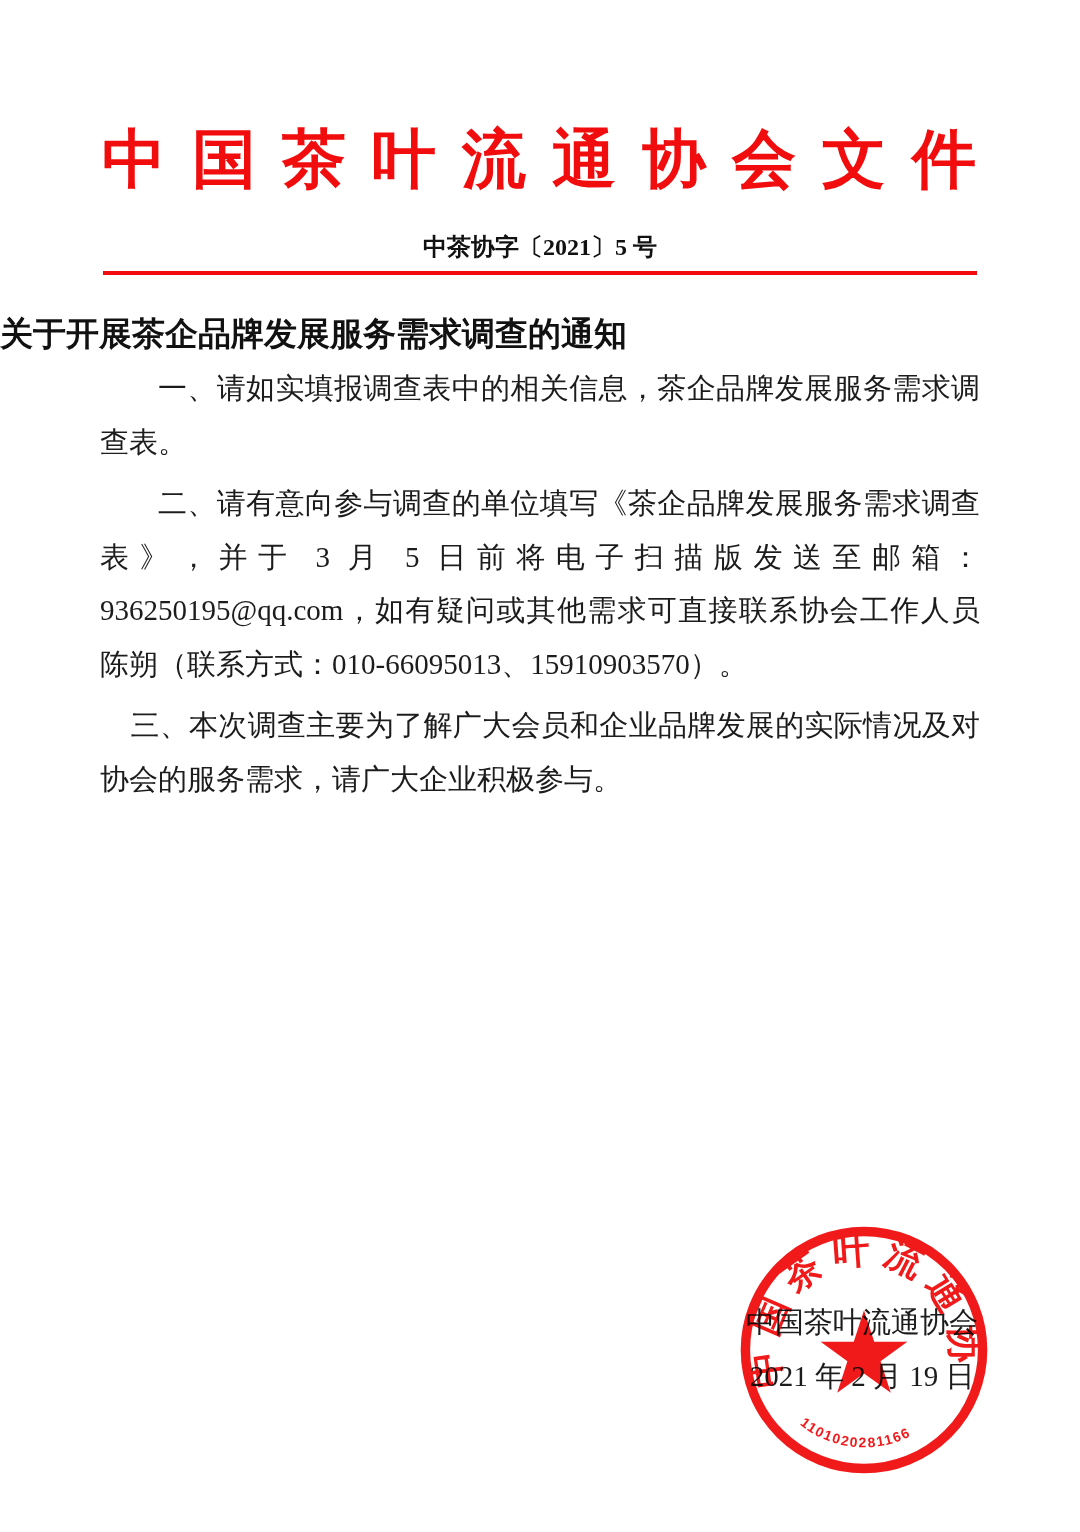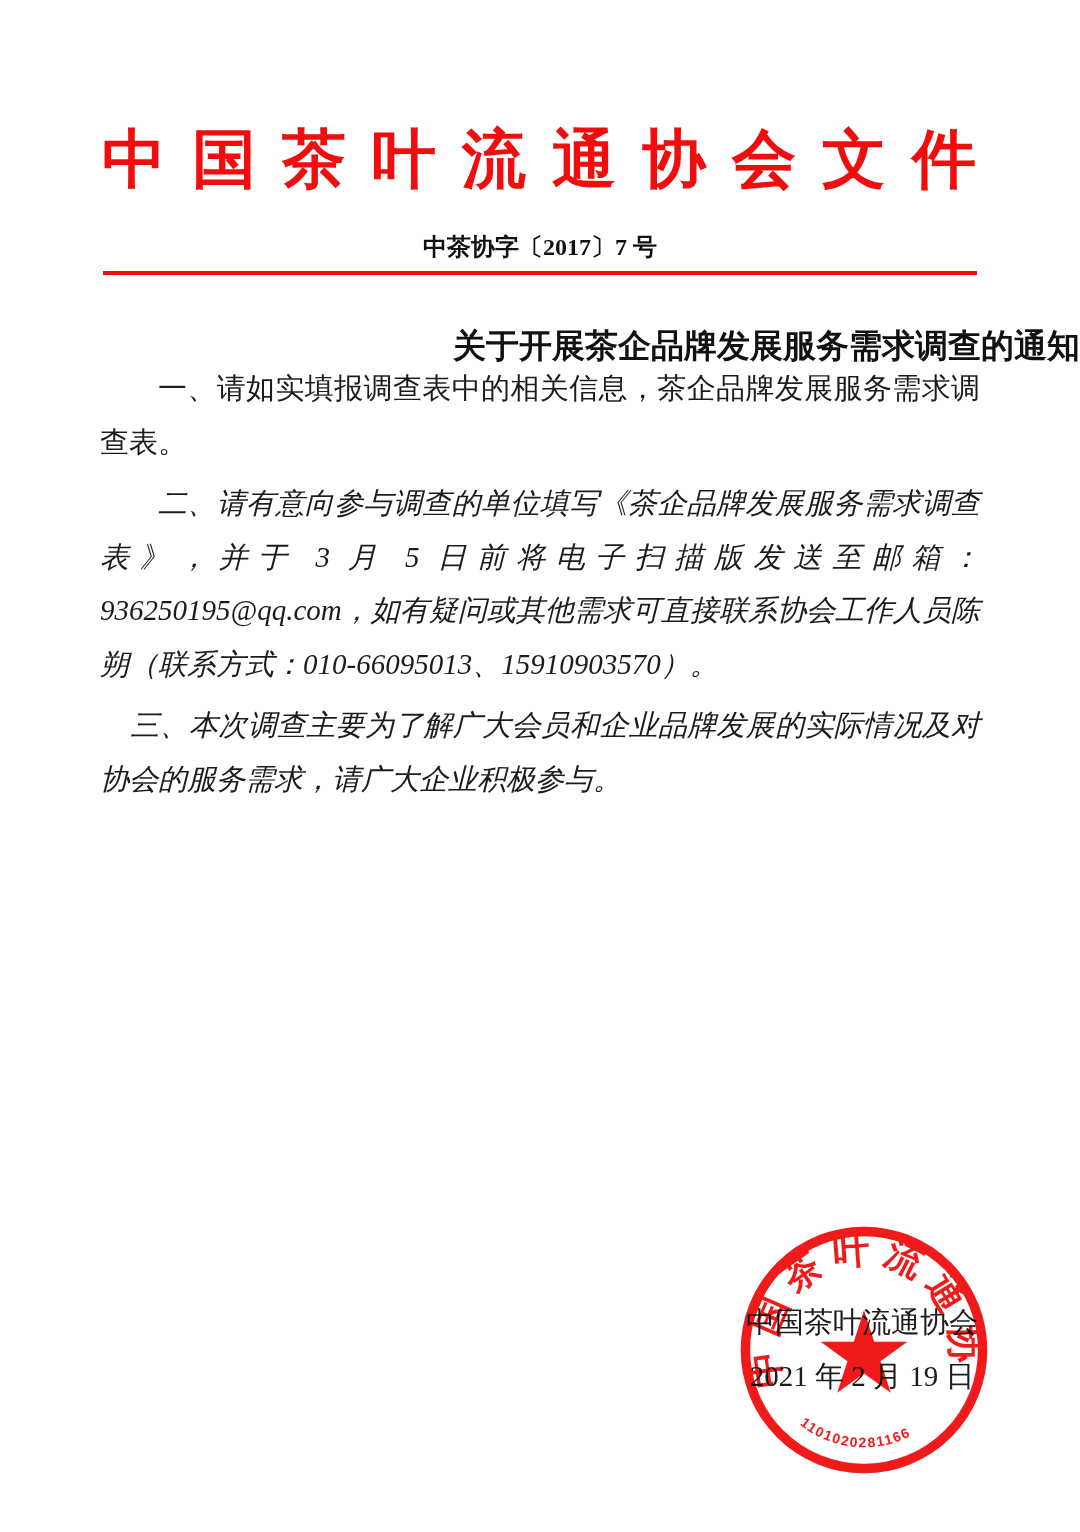--- a/index.html
+++ b/index.html
@@ -26,37 +26,36 @@
     font-size:24px;font-weight:bold;
     color:#111111;
   }
   .red-rule{
     position:absolute;top:271px;left:103px;right:103px;
     height:4px;background:#f10d0d;
   }
   
   .notice-title{
     position:absolute;top:312px;left:0;right:0;
-    text-align:right;
+    text-align:left;
     font-size:33px;font-weight:bold;
     font-family:"Liberation Sans","DejaVu Sans",sans-serif;
     color:#111111;
-    margin-top:12px;
   }
   
   .doc-body{
     position:absolute;top:362px;left:100px;width:880px;
     font-size:29px;line-height:53.5px;
     text-align:justify;
     color:#1c1c1c;
   }
   .doc-body p{margin:0;}
   .indent2{text-indent:2em;}
   .indent1{text-indent:1.05em;}
-  .gap{margin-top:8px !important;font-style:italic;}
+  .gap{margin-top:8px !important;}
   
   .sign-block{
     position:absolute;left:730px;top:1295px;width:264px;
     text-align:center;
     font-size:29px;line-height:54px;
     color:#1c1c1c;
   }
   
   .seal{
     position:absolute;left:735px;top:1221px;
@@ -79,21 +78,21 @@
     letter-spacing:1.6px;
   }
 </style>
 </head>
 <body>
 
 <div class="page">
 
   <div class="org-title">中 国 茶 叶 流 通 协 会 文 件</div>
 
-  <div class="doc-number">中茶协字〔2017〕7 号</div>
+  <div class="doc-number">中茶协字〔2021〕5 号</div>
 
   <div class="red-rule"></div>
 
   <div class="notice-title">关于开展茶企品牌发展服务需求调查的通知</div>
 
   <div class="doc-body">
     <p class="indent2">一、请如实填报调查表中的相关信息，茶企品牌发展服务需求调查表。</p>
     <p class="indent2 gap">二、请有意向参与调查的单位填写《茶企品牌发展服务需求调查表》，并于 3 月 5 日前将电子扫描版发送至邮箱：936250195@qq.com，如有疑问或其他需求可直接联系协会工作人员陈朔（联系方式：010-66095013、15910903570）。</p>
     <p class="indent1 gap">三、本次调查主要为了解广大会员和企业品牌发展的实际情况及对协会的服务需求，请广大企业积极参与。</p>
   </div>

